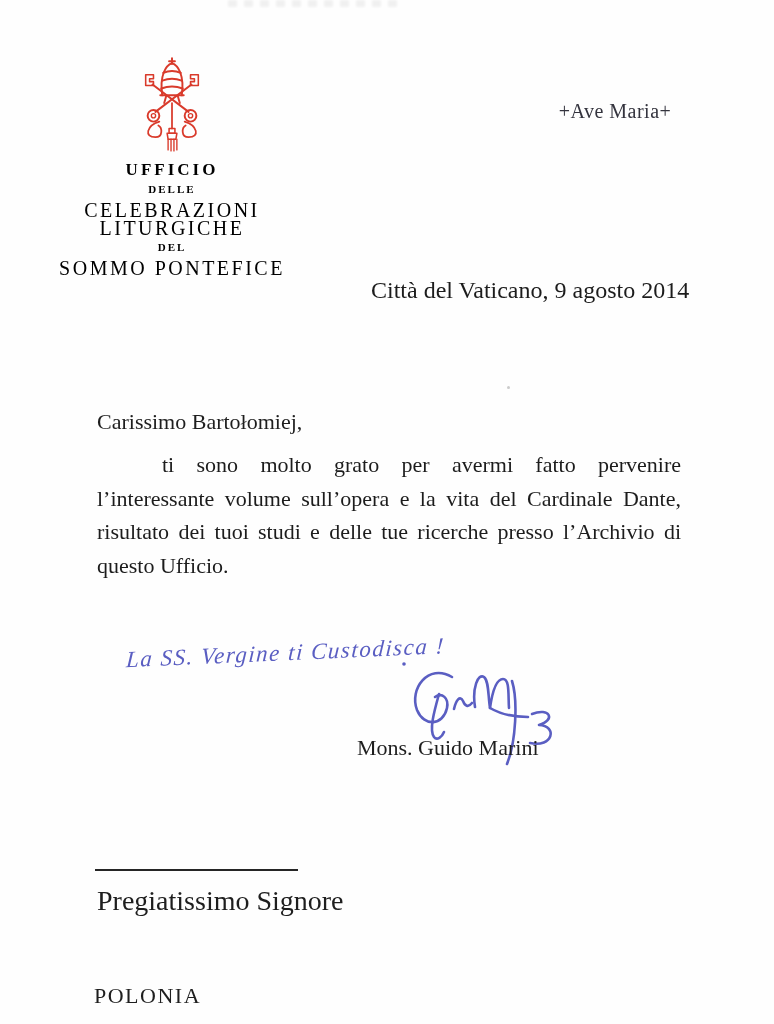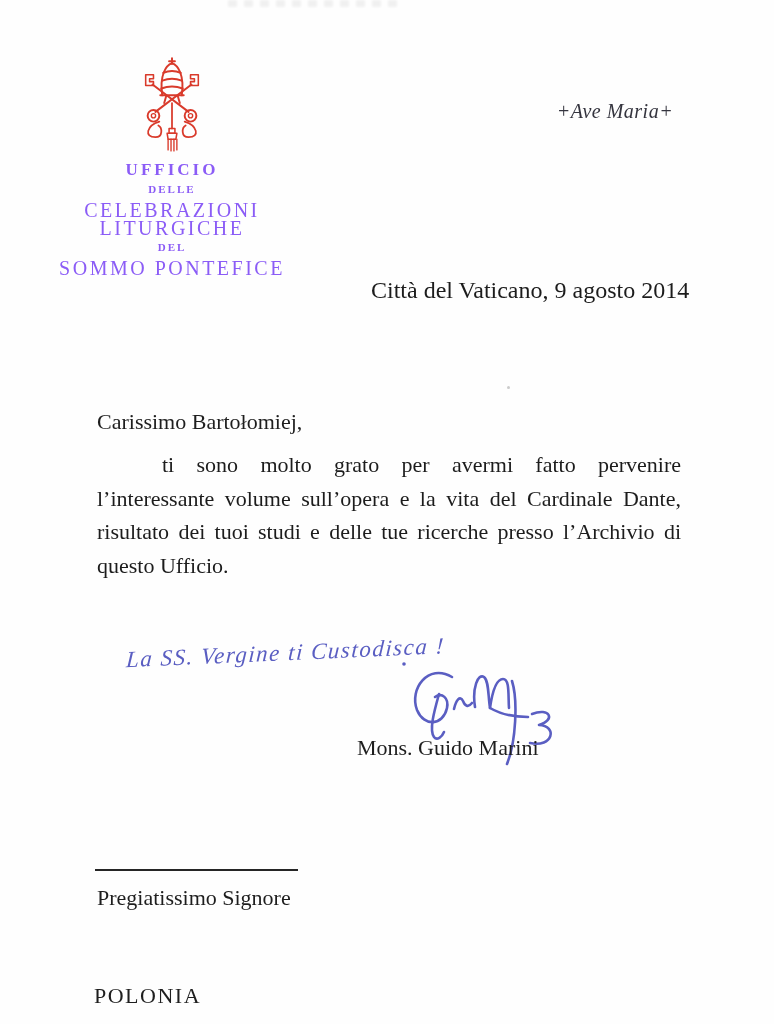--- a/index.html
+++ b/index.html
@@ -22,30 +22,30 @@
     opacity: .35; filter: blur(1px);
   }
   .mid-dot {
     position: absolute; left: 507px; top: 386px; width: 3px; height: 3px;
     background: #b5b5b5; border-radius: 50%; opacity: .7;
   }
 
   
   .letterhead {
     position: absolute; left: 10px; top: 56px; width: 324px;
-    text-align: center; color: #8b5cf6;
+    text-align: center; color: #000000;
   }
   .letterhead svg { display: block; margin: 0 auto 3px auto; }
   .lh-large { font-size: 20px; line-height: 18px; font-weight: normal; letter-spacing: 2.5px; margin-top: 6px; }
   .lh-xlarge { font-size: 17px; line-height: 18px; font-weight: bold; letter-spacing: 3px; margin-top: 3px; }
   .lh-small { font-size: 11px; line-height: 12px; font-weight: bold; letter-spacing: 2px; margin-top: 4px; }
 
   .invocation {
     position: absolute; left: 540px; top: 100px; width: 150px;
-    text-align: center; font-style: italic; font-size: 20px;
+    text-align: center; font-size: 20px;
     letter-spacing: .5px; color: #34343e;
   }
 
   .dateline {
     position: absolute; left: 371px; top: 277px;
     font-size: 24px; color: #1c1c1c;
   }
 
   .salutation {
     position: absolute; left: 97px; top: 409px;
@@ -75,21 +75,21 @@
     position: absolute; left: 244px; top: 757px;
     font-size: 21px; font-style: italic;
   }
 
   .addressee-rule {
     position: absolute; left: 95px; top: 869px; width: 203px; height: 0;
     border-top: 2px solid #262626;
   }
   .addressee {
     position: absolute; left: 97px; top: 885px;
-    font-size: 22px;
+    font-size: 28px;
   }
   .country {
     position: absolute; left: 94px; top: 983px;
     font-size: 22px; letter-spacing: 1.5px;
   }
 </style>
 </head>
 <body>
 
 <div class="page">

